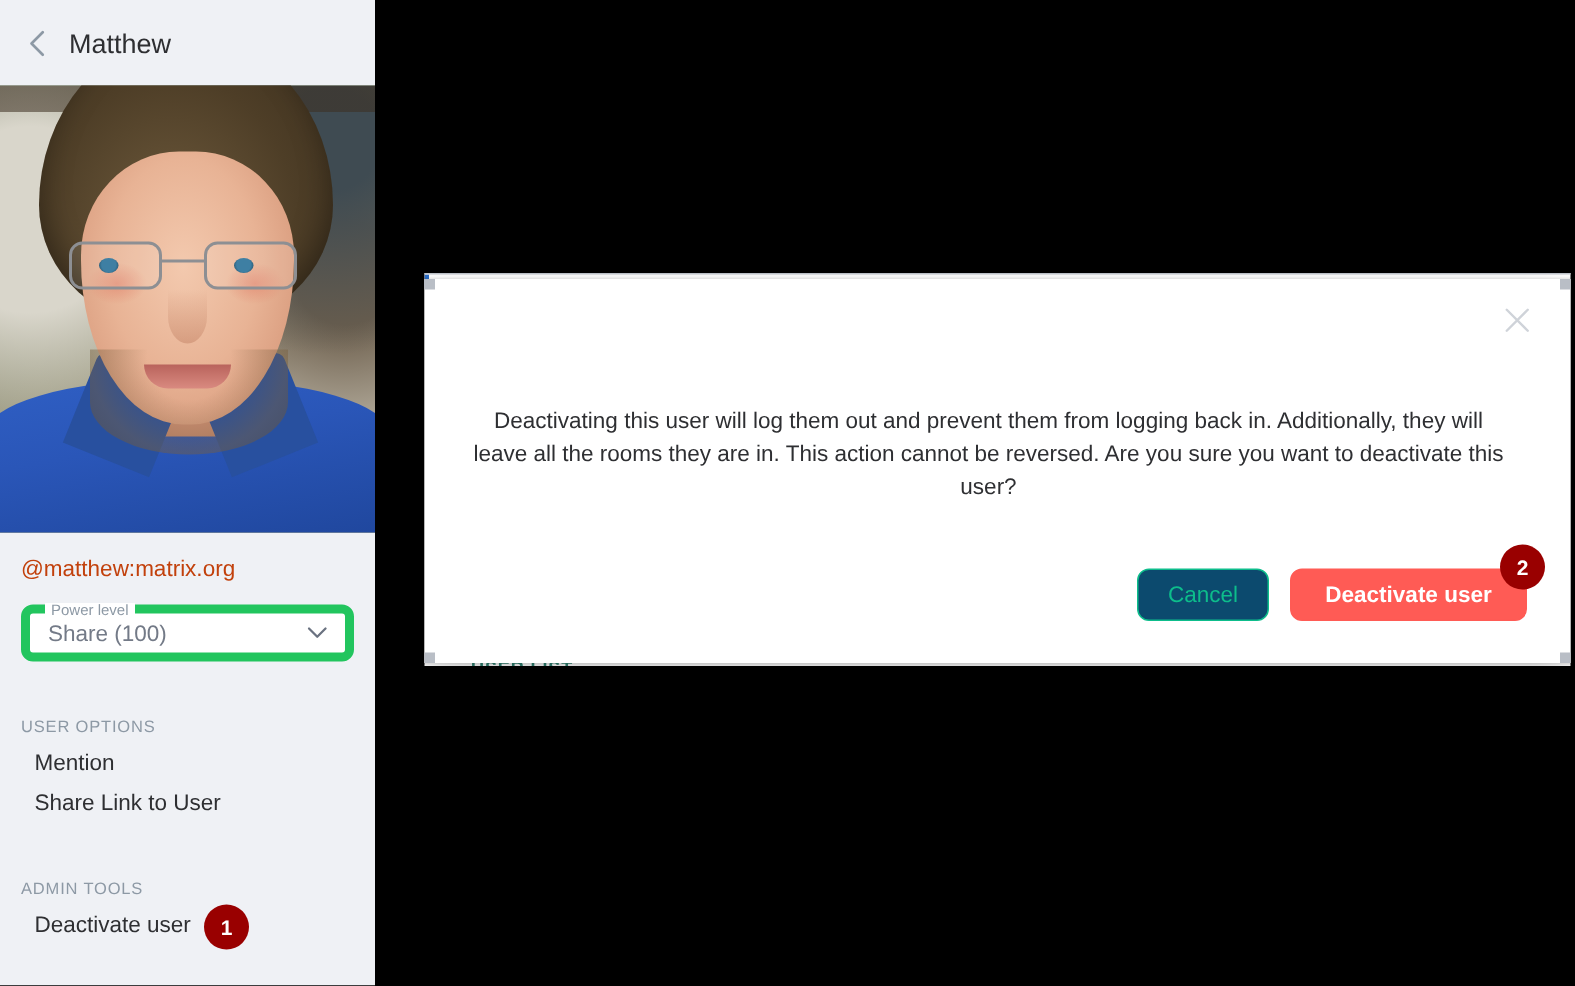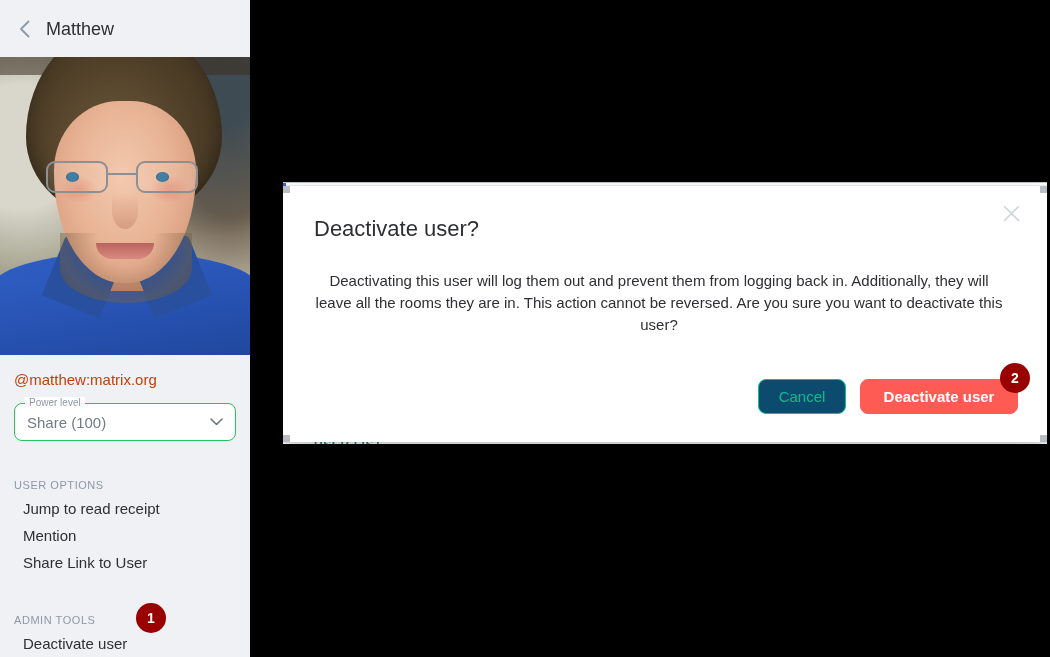--- a/index.html
+++ b/index.html
@@ -203,21 +203,21 @@
     white-space: nowrap;
     overflow: hidden;
     text-overflow: ellipsis;
   }
 
   .power-field {
     position: relative;
     margin-top: 15px;
     height: 38px;
     background: #ffffff;
-    border: 1px solid #22c55e;
+    border: 6px solid #22c55e;
     border-radius: 8px;
     display: flex;
     align-items: center;
     padding: 0 12px;
     cursor: pointer;
   }
   .power-label {
     position: absolute;
     left: 10px; top: -7px;
     background: #ffffff;
@@ -405,21 +405,20 @@
         <div class="power-value">Share (100)</div>
         <div class="power-chevron">
           <svg width="13" height="8" viewBox="0 0 13 8" aria-hidden="true">
             <path d="M1 1l5.5 5.5L12 1" fill="none" stroke="#6a7280" stroke-width="1.5" stroke-linecap="round" stroke-linejoin="round"></path>
           </svg>
         </div>
       </div>
 
       <div class="section-head">USER OPTIONS</div>
       <div class="opt-list">
-        <div class="opt-item">Jump to read receipt</div>
         <div class="opt-item">Mention</div>
         <div class="opt-item">Share Link to User</div>
       </div>
 
       <div class="section-head">ADMIN TOOLS</div>
       <div class="opt-list">
         <div class="opt-item">Deactivate user</div>
       </div>
 
     </div>
@@ -430,21 +429,20 @@
     <div class="modal-corner mc-tr"></div>
     <div class="modal-corner mc-bl"></div>
     <div class="modal-corner mc-br"></div>
 
     <div class="modal-close">
       <svg width="17" height="17" viewBox="0 0 17 17" aria-hidden="true">
         <path d="M1.5 1.5l14 14M15.5 1.5l-14 14" fill="none" stroke="#cfd3d9" stroke-width="1.6" stroke-linecap="round"></path>
       </svg>
     </div>
 
-    <h1 class="modal-title">Deactivate user?</h1>
 
     <div class="modal-body">Deactivating this user will log them out and prevent them from logging back in. Additionally, they will leave all the rooms they are in. This action cannot be reversed. Are you sure you want to deactivate this user?</div>
 
     <div class="modal-actions">
       <button class="btn btn-cancel">Cancel</button>
       <button class="btn btn-danger">Deactivate user</button>
     </div>
   </div>
 
   <div class="step-badge" id="badge-1">1</div>

